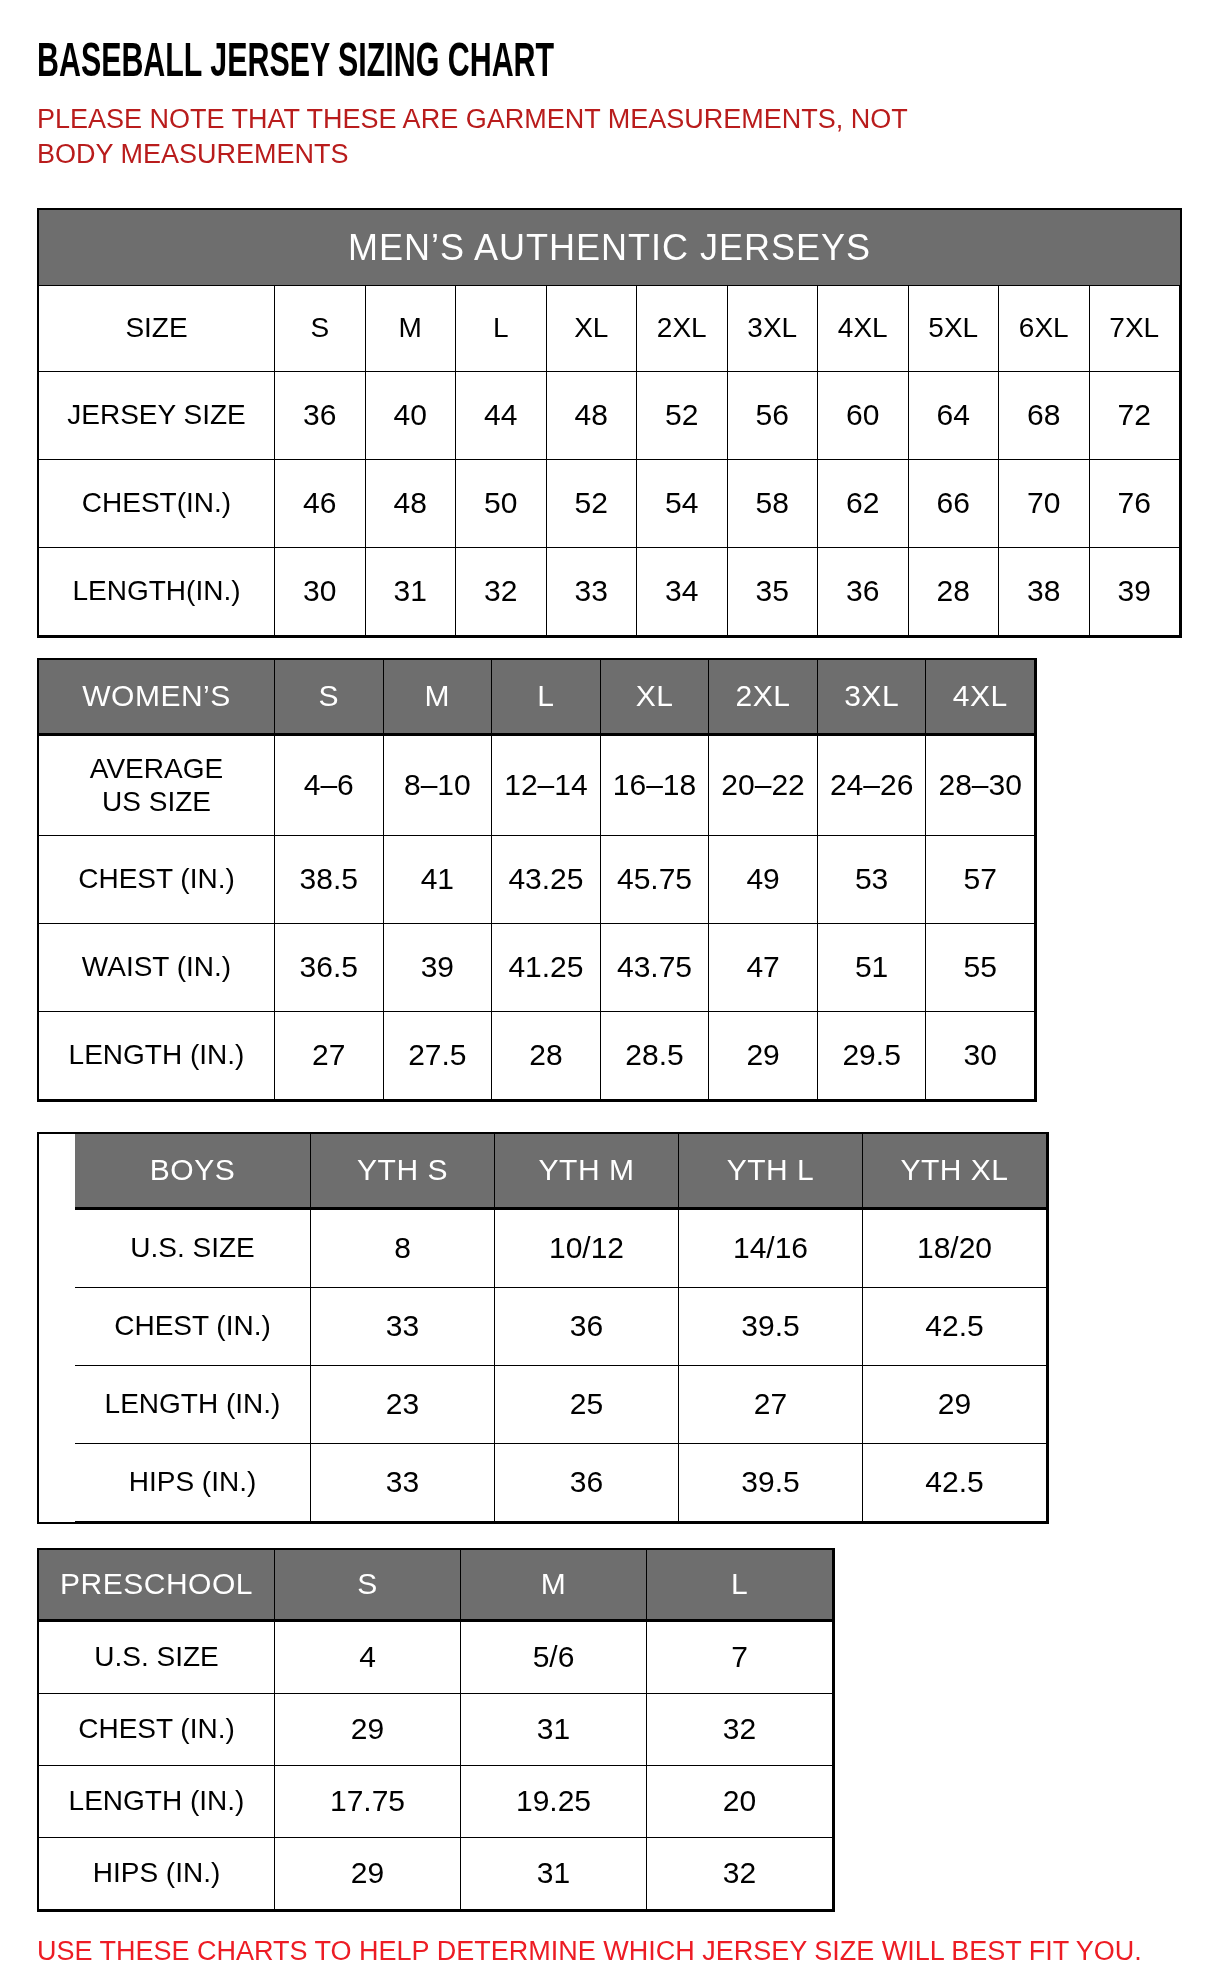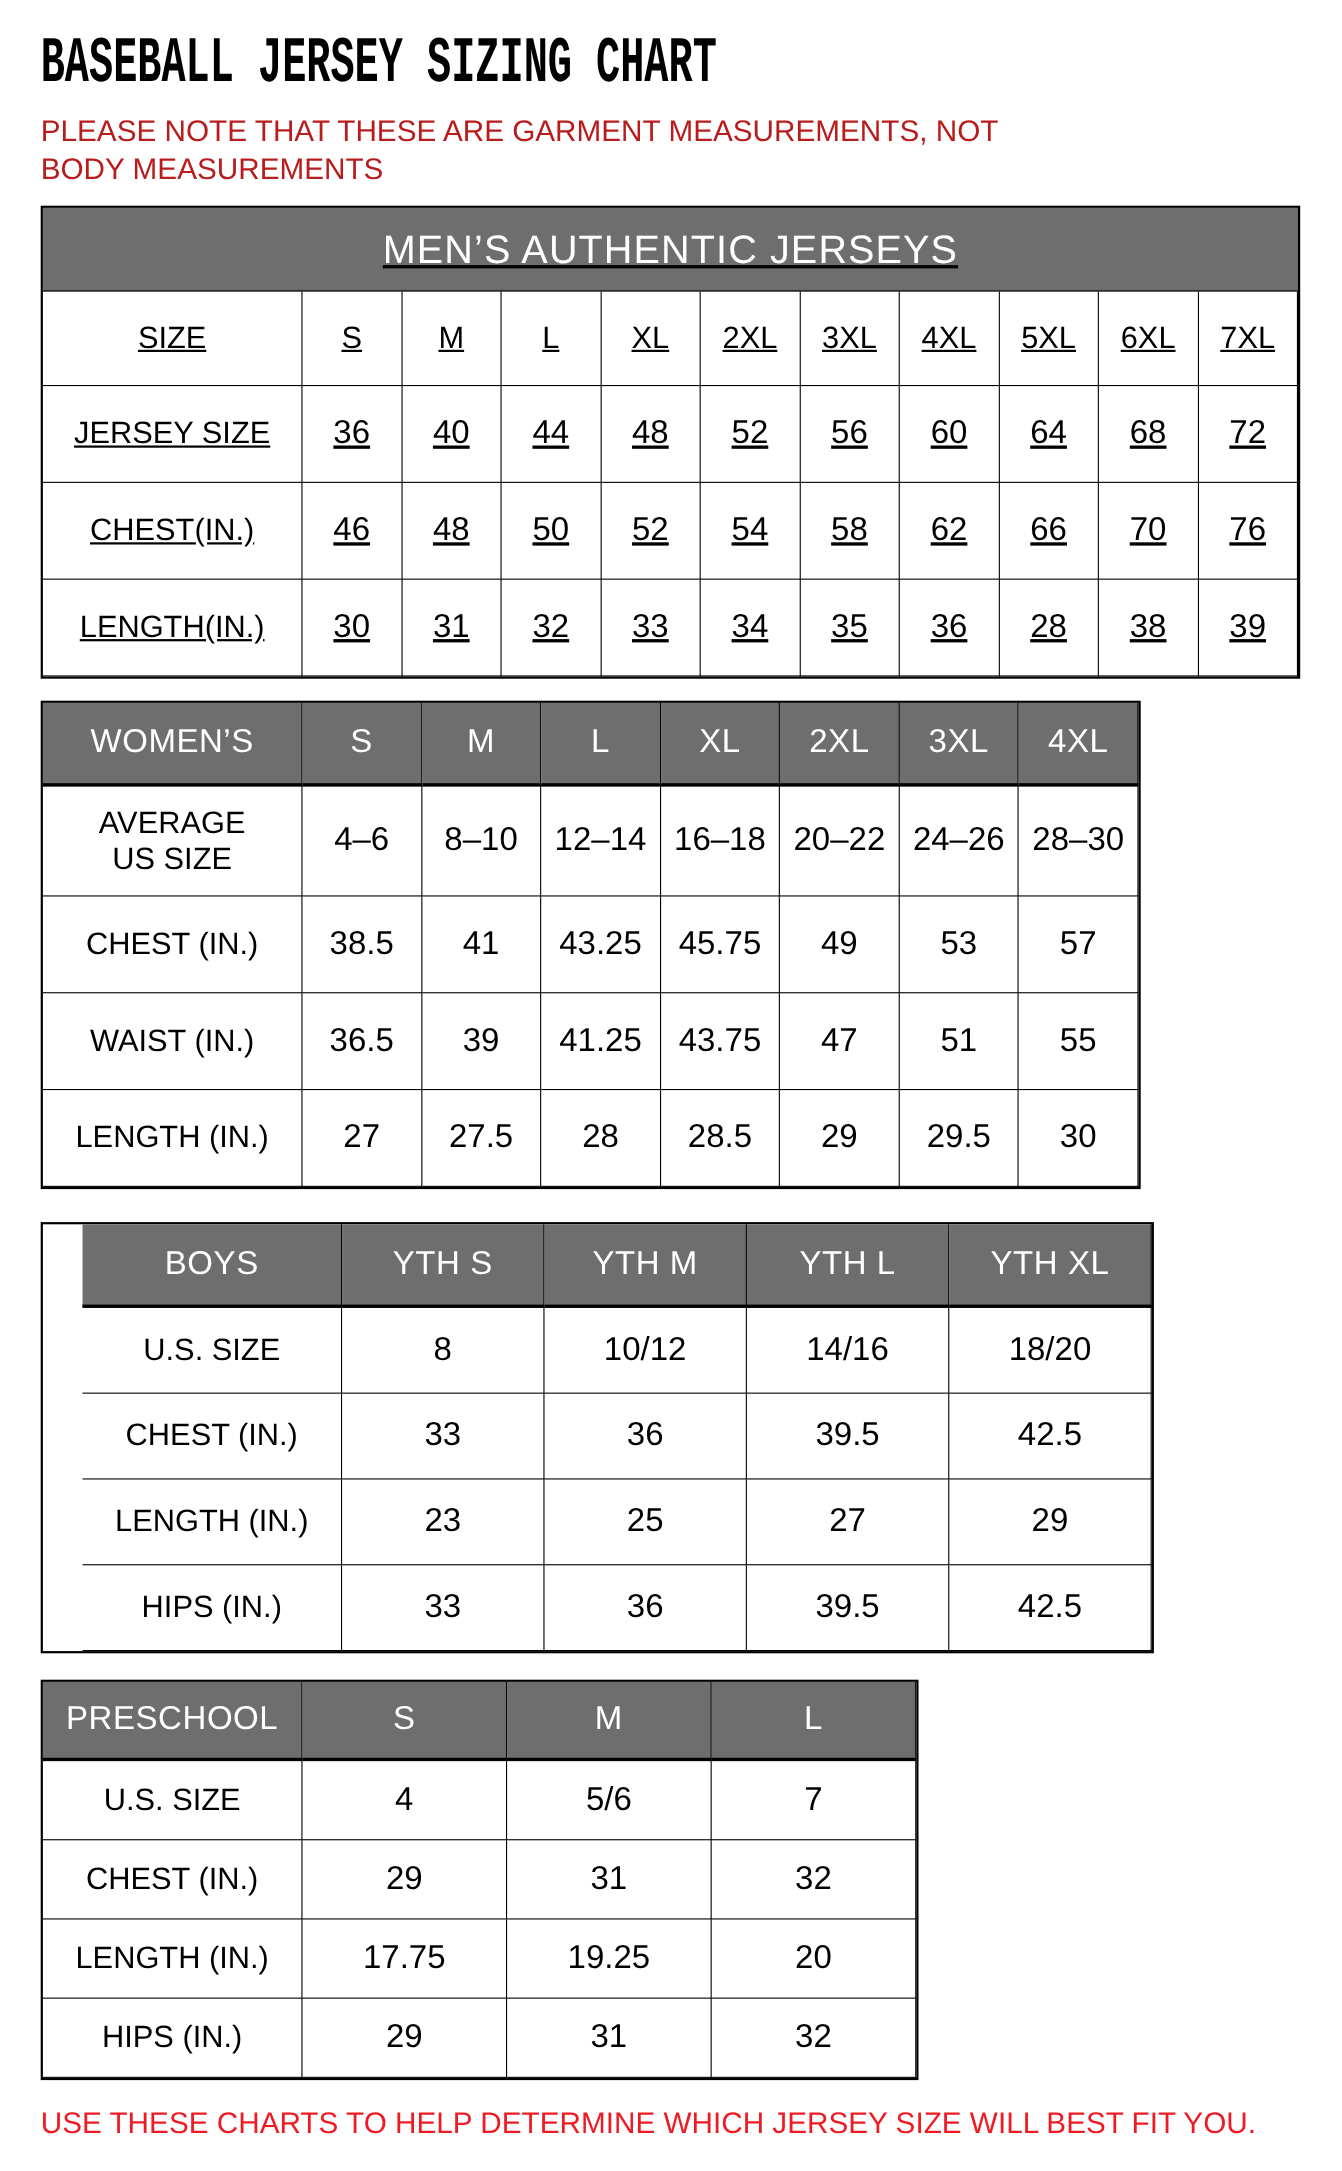--- a/index.html
+++ b/index.html
@@ -2,32 +2,32 @@
 <html><head>
 <meta charset="utf-8">
 <style>
   html,body { margin:0; padding:0; }
   body {
     width:1220px; height:1974px; box-sizing:border-box;
     background:#ffffff; color:#000;
     font-family:"Liberation Sans", sans-serif;
     padding:26px 0 0 37px; overflow:hidden;
   }
-  h1.title { margin:0; height:66px; font-size:59px; line-height:66px; font-weight:800; color:#000;font-family:Liberation Mono, monospace; }
+  h1.title { margin:0; height:66px; font-size:49px; line-height:66px; font-weight:800; color:#000; }
   h1.title .condense { display:inline-block; transform:scaleX(0.62); transform-origin:0 50%; white-space:nowrap; letter-spacing:0; }
   p.note {
     margin:10px 0 0 0; max-width:900px;
     font-size:27px; line-height:35px; color:#b91c1c; font-weight:400;
   }
   p.footer-note {
     margin:22px 0 0 0; white-space:nowrap;
     font-size:27px; line-height:34px; color:#ED1C24; font-weight:400;
   }
   .tbl { display:grid; border:2px solid #000; background:#fff; }
-  .t-mens      { grid-template-columns:236px repeat(10,1fr); width:1141px; grid-template-rows:76px 86px 88px 88px 88px; margin-top:15px;text-decoration:underline; }
+  .t-mens      { grid-template-columns:236px repeat(10,1fr); width:1141px; grid-template-rows:76px 86px 88px 88px 88px; margin-top:36px; }
   .t-womens    { grid-template-columns:236px repeat(7,1fr);  width:996px;  grid-template-rows:76px 100px 88px 88px 88px; margin-top:20px; }
   .t-boys      { grid-template-columns:236px repeat(4,1fr);  width:972px;  grid-template-rows:76px 78px 78px 78px 78px; margin-top:30px;padding-left:36px; }
   .t-preschool { grid-template-columns:236px repeat(3,1fr);  width:794px;  grid-template-rows:72px 72px 72px 72px 72px; margin-top:24px; }
   .band {
     grid-column:1 / -1; background:#6E6E6E; color:#fff;
     display:flex; align-items:center; justify-content:center;
     font-size:36px; letter-spacing:1px; border-bottom:1px solid #000;
   }
   .cell {
     display:flex; align-items:center; justify-content:center;

